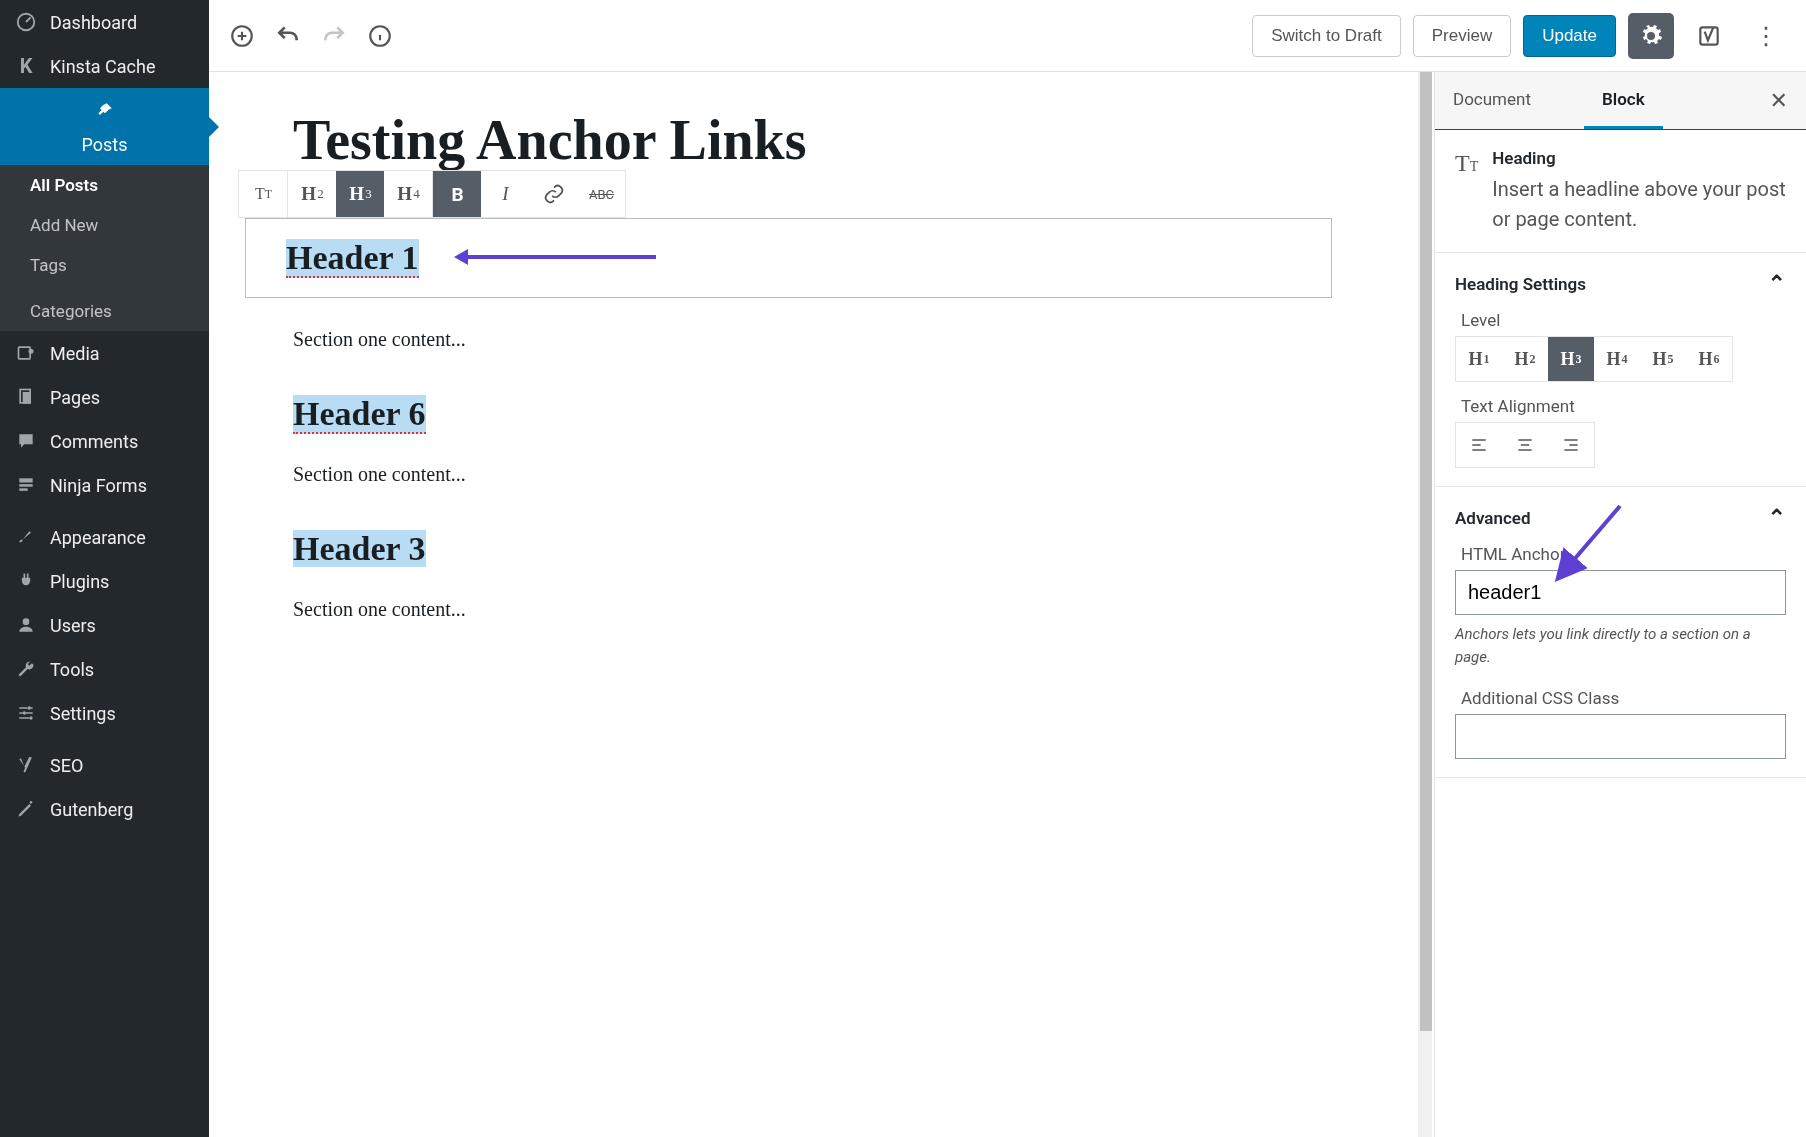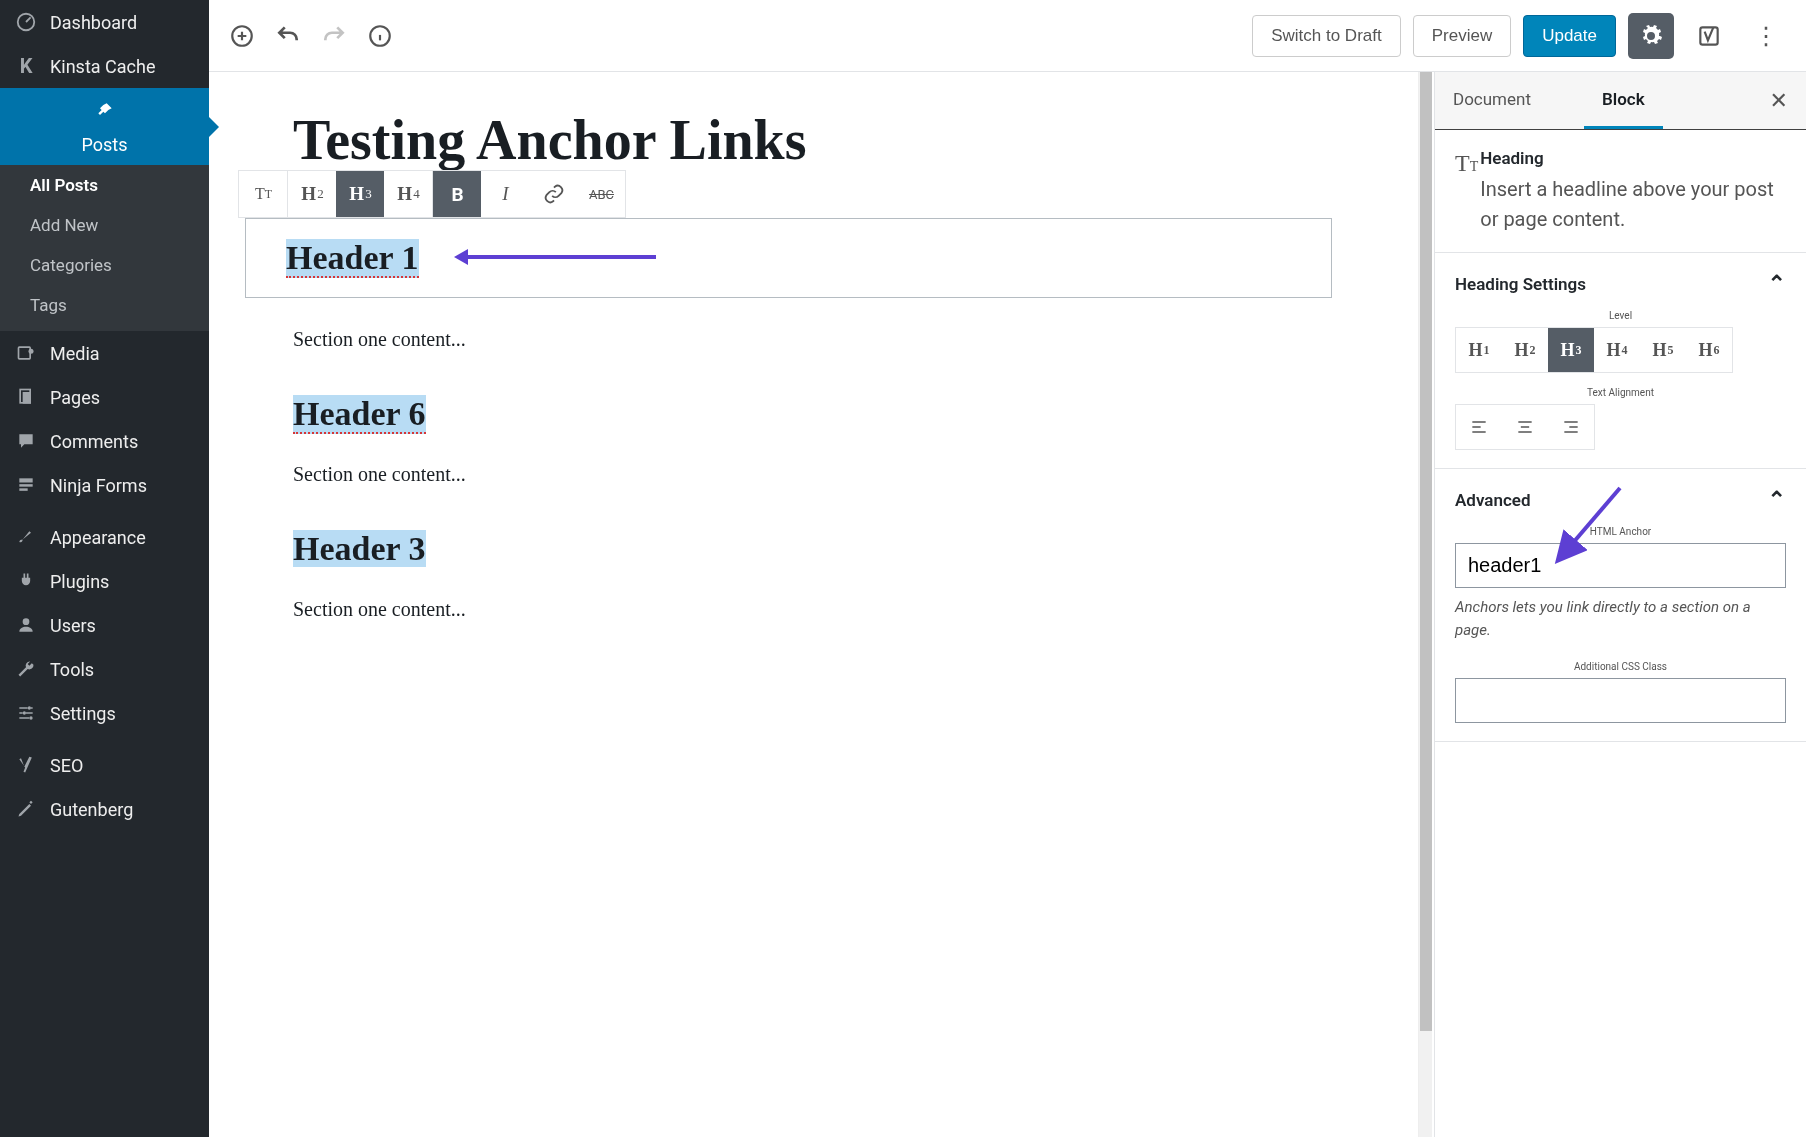--- a/index.html
+++ b/index.html
@@ -54,26 +54,26 @@
 .arrow-ann { position: absolute; height: 4px; background: #5d3fd3; }
 .arrow-ann::before { content:""; position:absolute; left:-12px; top:-6px; border-top:8px solid transparent; border-bottom:8px solid transparent; border-right:14px solid #5d3fd3;}
 
 
 .rightpanel { width: 372px; border-left: 1px solid #e2e4e7; background: #fff; display: flex; flex-direction: column; overflow:auto;}
 .rp-tabs { display: flex; align-items: center; background: #f6f6f6; border-bottom: 1px solid #404040; height: 58px; gap: 35px; }
 .rp-tab { padding: 0 18px; height:100%; display:flex; align-items:center; font-size: 17px; color: #555; cursor: pointer; border-bottom: 3px solid transparent; }
 .rp-tab.active { font-weight: 600; color: #191e23; border-bottom-color: #0085ba; }
 .rp-close { margin-left: auto; padding: 0 18px; font-size: 22px; color: #555; cursor: pointer; }
 .rp-section { padding: 18px 20px; border-bottom: 1px solid #e2e4e7; }
-.rp-row-head { display:flex; gap:2px; align-items:flex-start;}
+.rp-row-head { display:flex; gap:14px; align-items:flex-start;}
 .rp-row-head .icon{ font-size:24px; color:#555; margin-top:2px; width:30px;text-align:center;}
 .rp-title { font-weight: 600; font-size: 17px; margin-bottom:6px;}
 .rp-desc { font-size: 20px; color: #555; line-height:1.5;}
 .rp-panel-title { font-weight: 600; font-size: 17px; display:flex; justify-content:space-between; align-items:center; cursor:pointer;}
-.rp-label { font-size: 10px; color: #555; margin: 14px 6px 6px; text-align: center; }
+.rp-label { font-size: 17px; color: #555; margin: 14px 6px 6px; }
 .level-btns, .align-btns { display: inline-flex; border: 1px solid #e2e4e7; }
 .level-btns .lb, .align-btns .ab { width: 46px; height: 44px; display:flex; align-items:center; justify-content:center; cursor:pointer; font-family:Georgia,serif; font-weight:700; font-size:18px; color:#555;}
 .level-btns .lb .sub{ font-size:12px; margin-left:1px;}
 .level-btns .lb.active { background:#555d66; color:#fff;}
 .rp-input { width: 100%; border: 1px solid #8d96a0; padding: 10px 12px; font-size: 20px; border-radius:0;}
 .rp-help { font-size: 15px; font-style: italic; color: #555; margin-top: 8px; line-height:1.5;}
 .chev{ font-size:22px; font-weight:700;}
 svg{ display:block;}
 </style>
 </head>
@@ -98,22 +98,22 @@
     <div class="sidebar-item active">
       <span class="icon">
           <svg width="20" height="20" viewBox="0 0 24 24" fill="currentColor">
             <path d="M14 4l6 6-4 2-4 4-2-2-4 4-2-2 4-4-2-2 4-4z"></path>
           </svg>
         </span>
       <span>Posts</span>
     </div>
     <div class="sidebar-sub current">All Posts</div>
     <div class="sidebar-sub">Add New</div>
+    <div class="sidebar-sub" style="padding-bottom:16px;">Tags</div>
     <div class="sidebar-sub">Categories</div>
-    <div class="sidebar-sub" style="padding-bottom:16px;">Tags</div>
     <div class="sidebar-item">
       <span class="icon">
           <svg width="20" height="20" viewBox="0 0 24 24" fill="currentColor">
             <rect x="3" y="5" width="14" height="14" rx="1" fill="none" stroke="currentColor" stroke-width="2"></rect>
             <circle cx="18" cy="10" r="3" fill="currentColor"></circle>
           </svg>
         </span>
       <span>Media</span>
     </div>
     <div class="sidebar-item">

